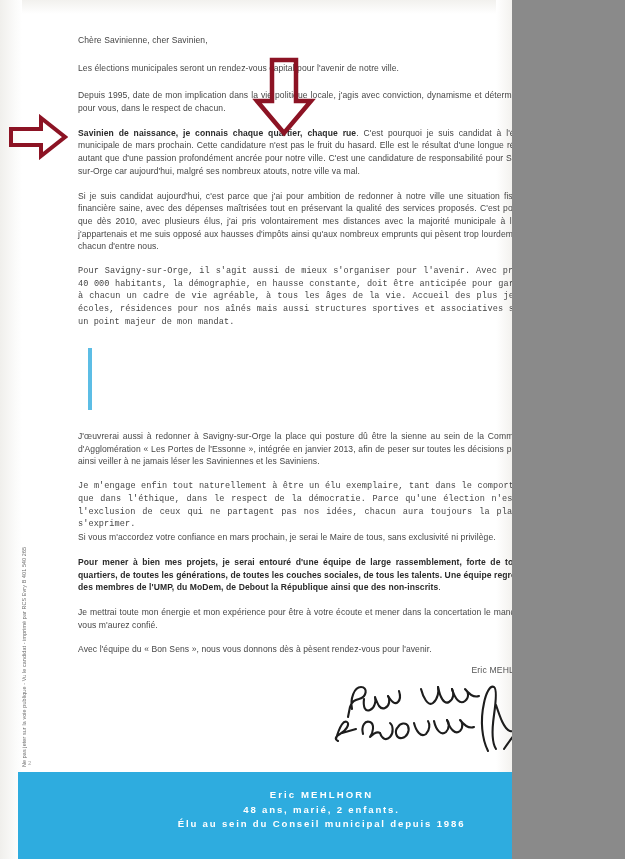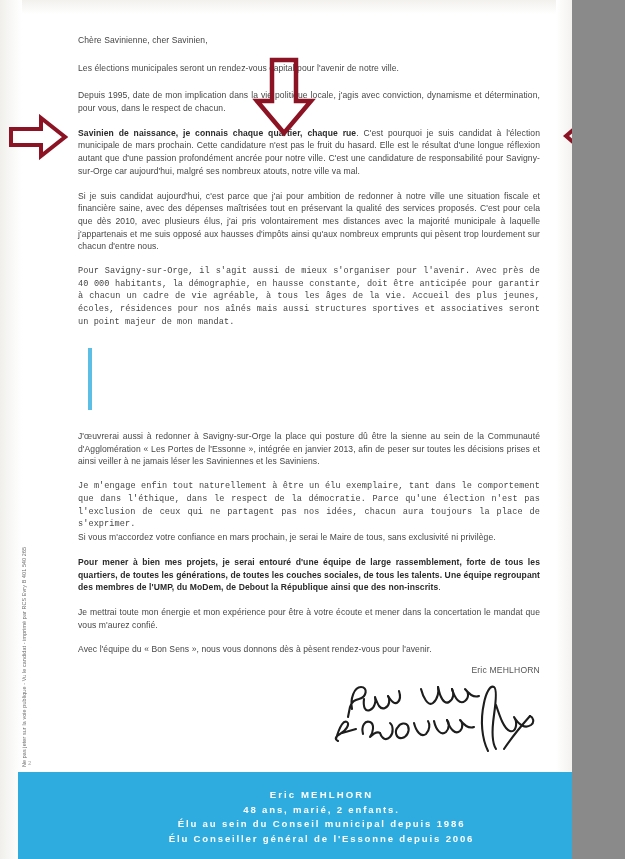--- a/index.html
+++ b/index.html
@@ -3,21 +3,21 @@
 <meta charset="utf-8">
 <title>Lettre de campagne</title>
 <style>
   html, body {
     margin: 0;
     padding: 0;
     background: #8a8a8a;
   }
   .page {
     position: relative;
-    width: 572px;
+    width: 512px;
     height: 859px;
     background: #ffffff;
     overflow: hidden;
     font-family: "Liberation Sans", sans-serif;
     color: #3a3a3a;
     box-sizing: border-box;
   }
   
   .scan-edge-left {
     position: absolute;
@@ -254,17 +254,16 @@
 
   <div class="legal-vertical">Ne pas jeter sur la voie publique - Vu le candidat - imprimé par RCS Evry B 401 540 265</div>
 
   <div class="page-number">2</div>
 
   <div class="footer-band">
     <div class="footer-inner">
       <div class="footer-line name">Eric MEHLHORN</div>
       <div class="footer-line">48 ans, marié, 2 enfants.</div>
       <div class="footer-line">Élu au sein du Conseil municipal depuis 1986</div>
-      <div class="footer-line">Élu Conseiller général de l'Essonne depuis 2006</div>
     </div>
   </div>
 
 </div>
 
 </body></html>

